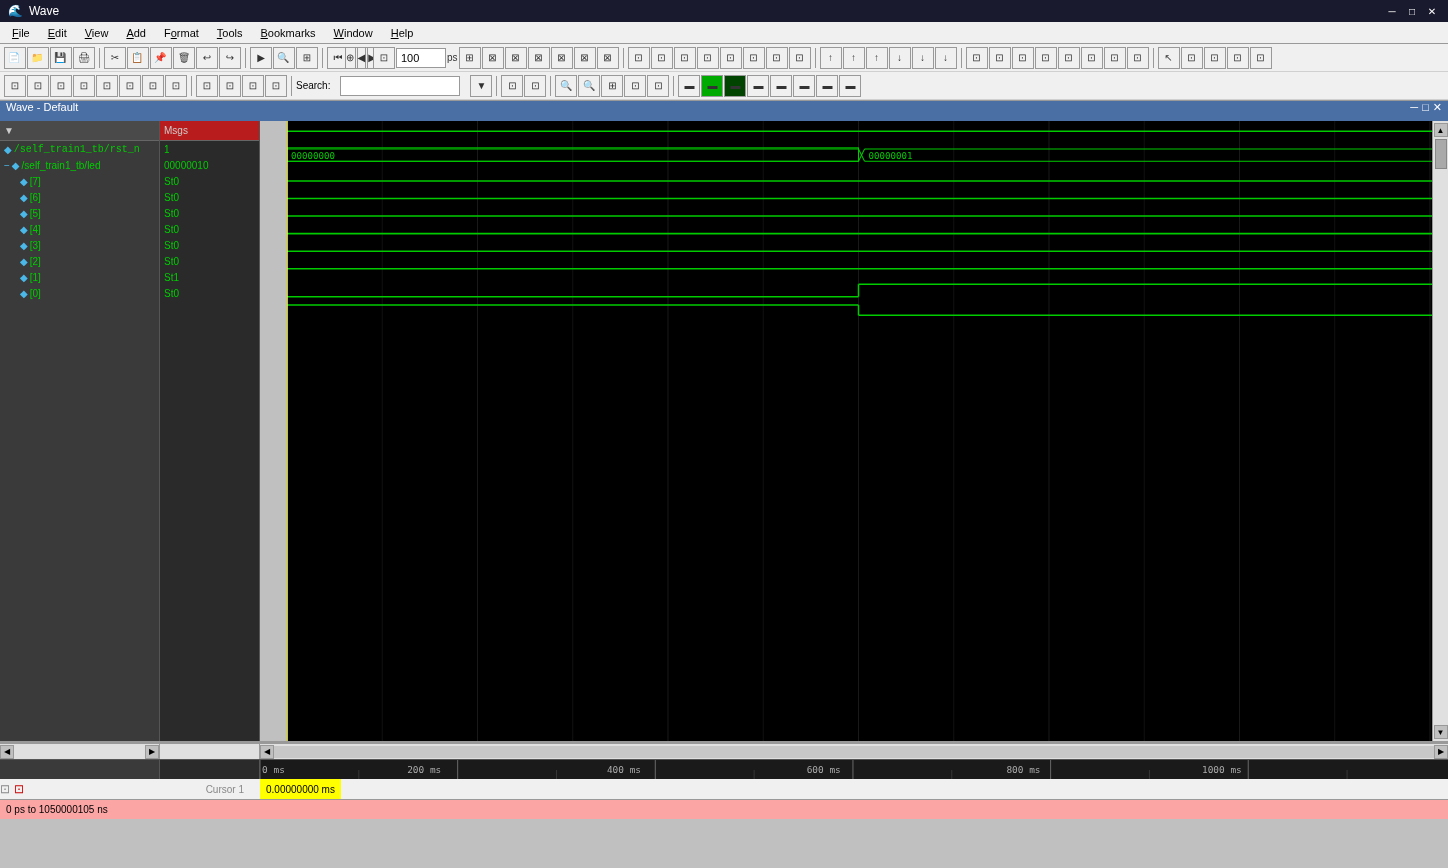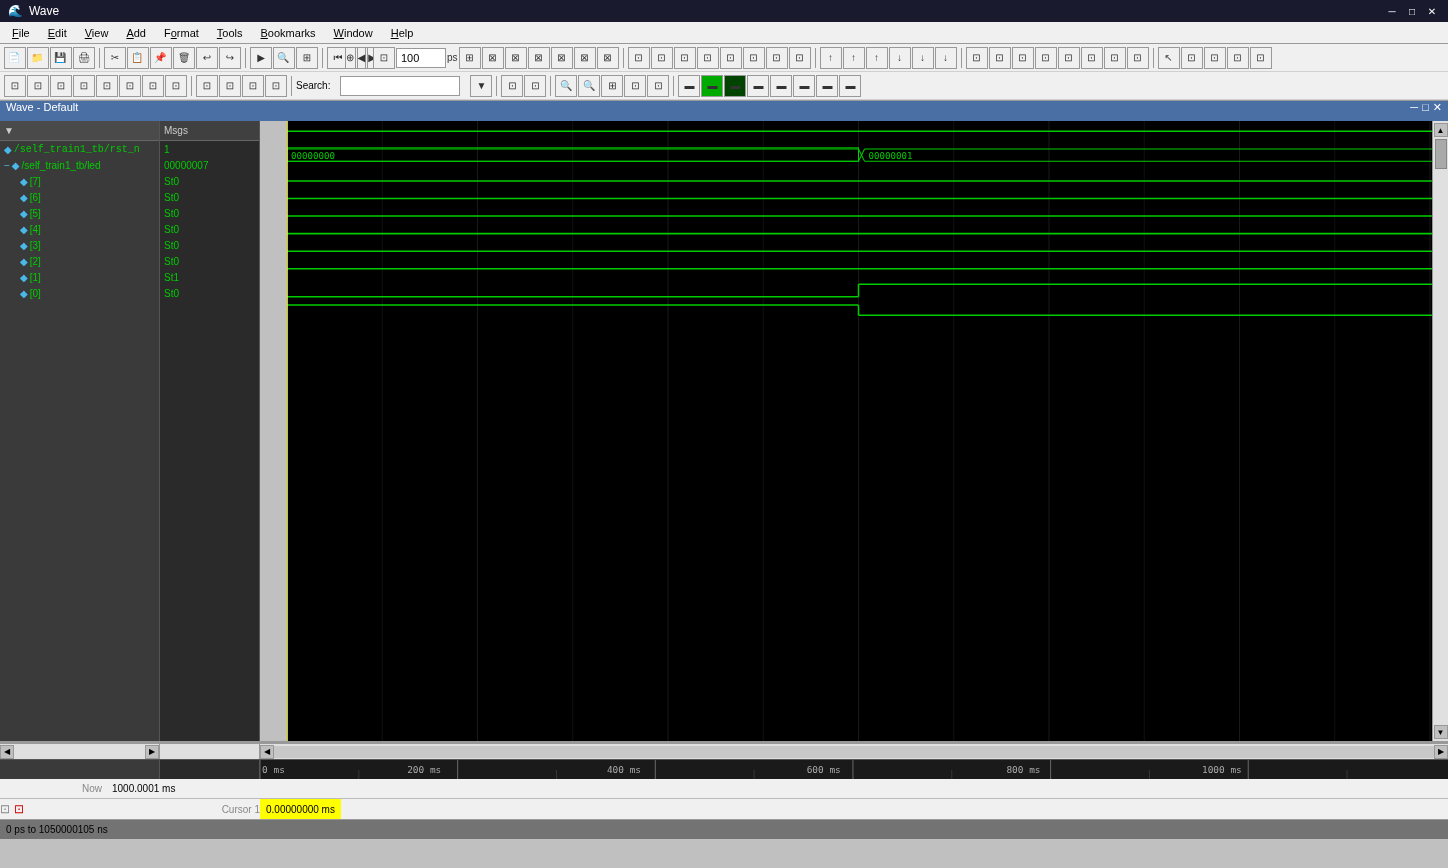--- a/index.html
+++ b/index.html
@@ -134,21 +134,21 @@
       width: 100px;
       min-width: 100px;
       background: #2a2a2a;
       border-right: 1px solid #555;
       display: flex;
       flex-direction: column;
       overflow: hidden;
     }
     .value-header {
       height: 20px;
-      background: #404040;
+      background: #b91c1c;
       border-bottom: 1px solid #666;
       display: flex;
       align-items: center;
       padding: 0 4px;
       color: #ccc;
       font-size: 10px;
     }
     .value-list { flex: 1; }
     .value-item {
       height: 16px;
@@ -166,21 +166,21 @@
       background: #000;
       display: flex;
       flex-direction: column;
       overflow: hidden;
       position: relative;
       margin-left: 27px;
     }
 
     
     .bottom-status {
-      background: #737373;
+      background: #fca5a5;
       height: 20px;
       display: flex;
       align-items: center;
       padding: 0 6px;
       font-size: 10px;
       border-top: 1px solid #999;
     }
 
     
     .bottom-area {
@@ -444,21 +444,21 @@
 
   <div class="value-panel">
     <div class="value-header">
       <span>Msgs</span>
     </div>
     <div class="value-list">
       <div class="value-item">
           <span>1</span>
         </div>
       <div class="value-item">
-          <span>00000007</span>
+          <span>00000010</span>
         </div>
       <div class="value-item">
           <span>St0</span>
         </div>
       <div class="value-item">
           <span>St0</span>
         </div>
       <div class="value-item">
           <span>St0</span>
         </div>
@@ -597,30 +597,26 @@
         <line x1="94" y1="10" x2="94" y2="20" stroke="#555" stroke-width="0.5"></line>
         <line x1="282" y1="10" x2="282" y2="20" stroke="#555" stroke-width="0.5"></line>
         <line x1="470" y1="10" x2="470" y2="20" stroke="#555" stroke-width="0.5"></line>
         <line x1="658" y1="10" x2="658" y2="20" stroke="#555" stroke-width="0.5"></line>
         <line x1="846" y1="10" x2="846" y2="20" stroke="#555" stroke-width="0.5"></line>
         <line x1="1034" y1="10" x2="1034" y2="20" stroke="#555" stroke-width="0.5"></line>
       </svg>
     </div>
   </div>
 
-  <div class="now-row">
-    <div style="width:100px;text-align:right;color:#888;font-size:10px;padding-right:4px;">Now</div>
-    <div style="padding:0 6px;font-size:10px;color:#000;">1000.0001 ms</div>
-  </div>
 
   <div class="cursor-row">
     <div style="display:flex;align-items:center;width:160px;height:20px;">
       <span style="color:#888;font-size:12px;margin-right:4px;">⊡</span>
       <span style="color:#cc0000;font-size:12px;margin-right:4px;">⊡</span>
     </div>
-    <div style="width:100px;text-align:right;color:#888;font-size:10px;padding-right:0;height:20px;display:flex;align-items:center;justify-content:flex-end;">Cursor 1</div>
+    <div style="width:100px;text-align:right;color:#888;font-size:10px;padding-right:16px;height:20px;display:flex;align-items:center;justify-content:flex-end;">Cursor 1</div>
     <div class="cursor-value">0.00000000 ms</div>
   </div>
 
   <div class="bottom-status">
     <span>0 ps to 1050000105 ns</span>
   </div>
 </div>
 
 </body></html>

